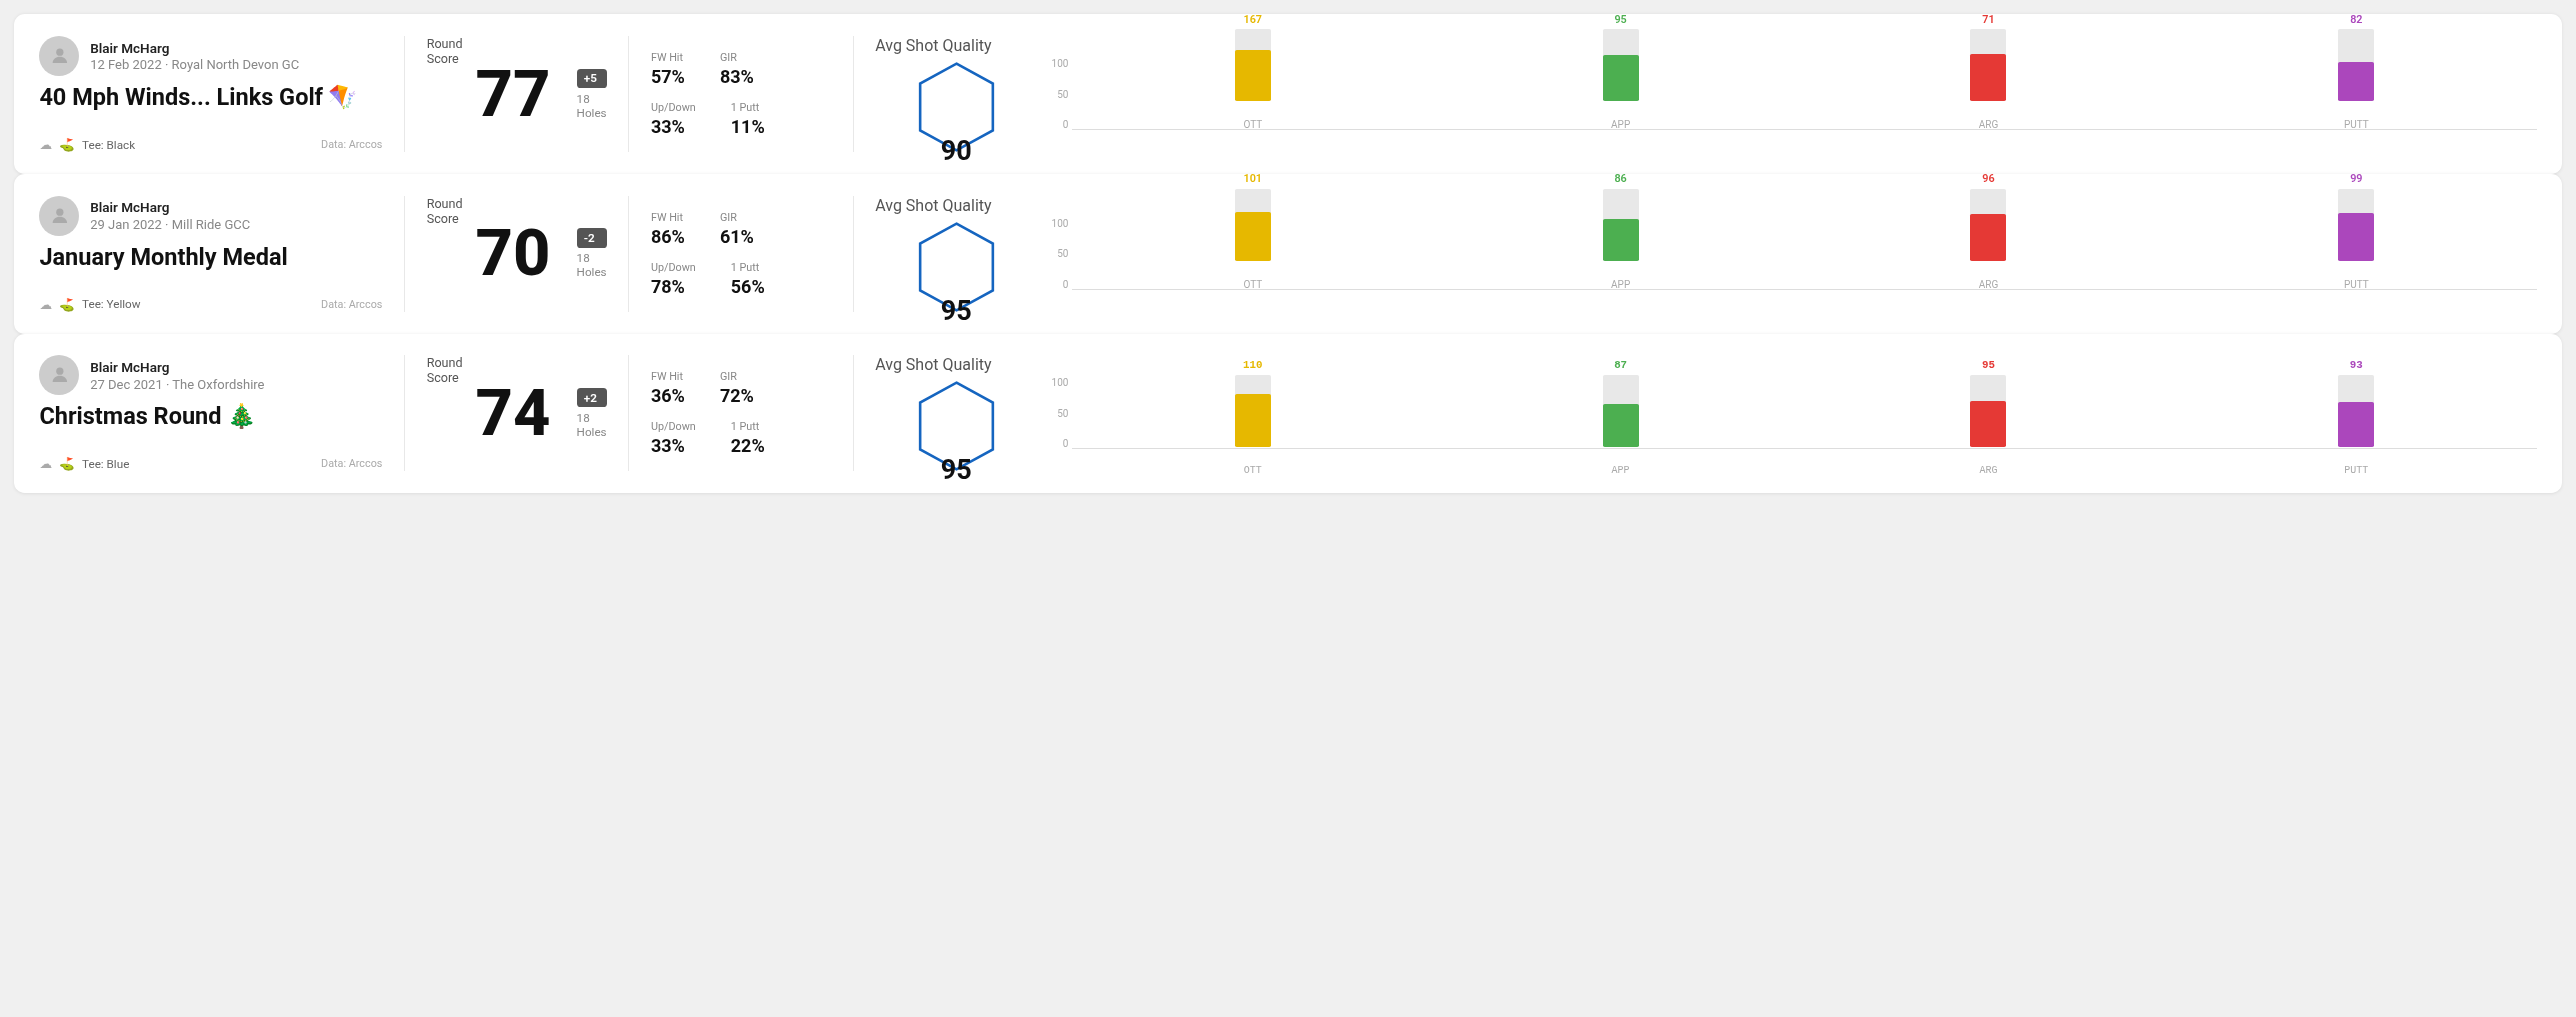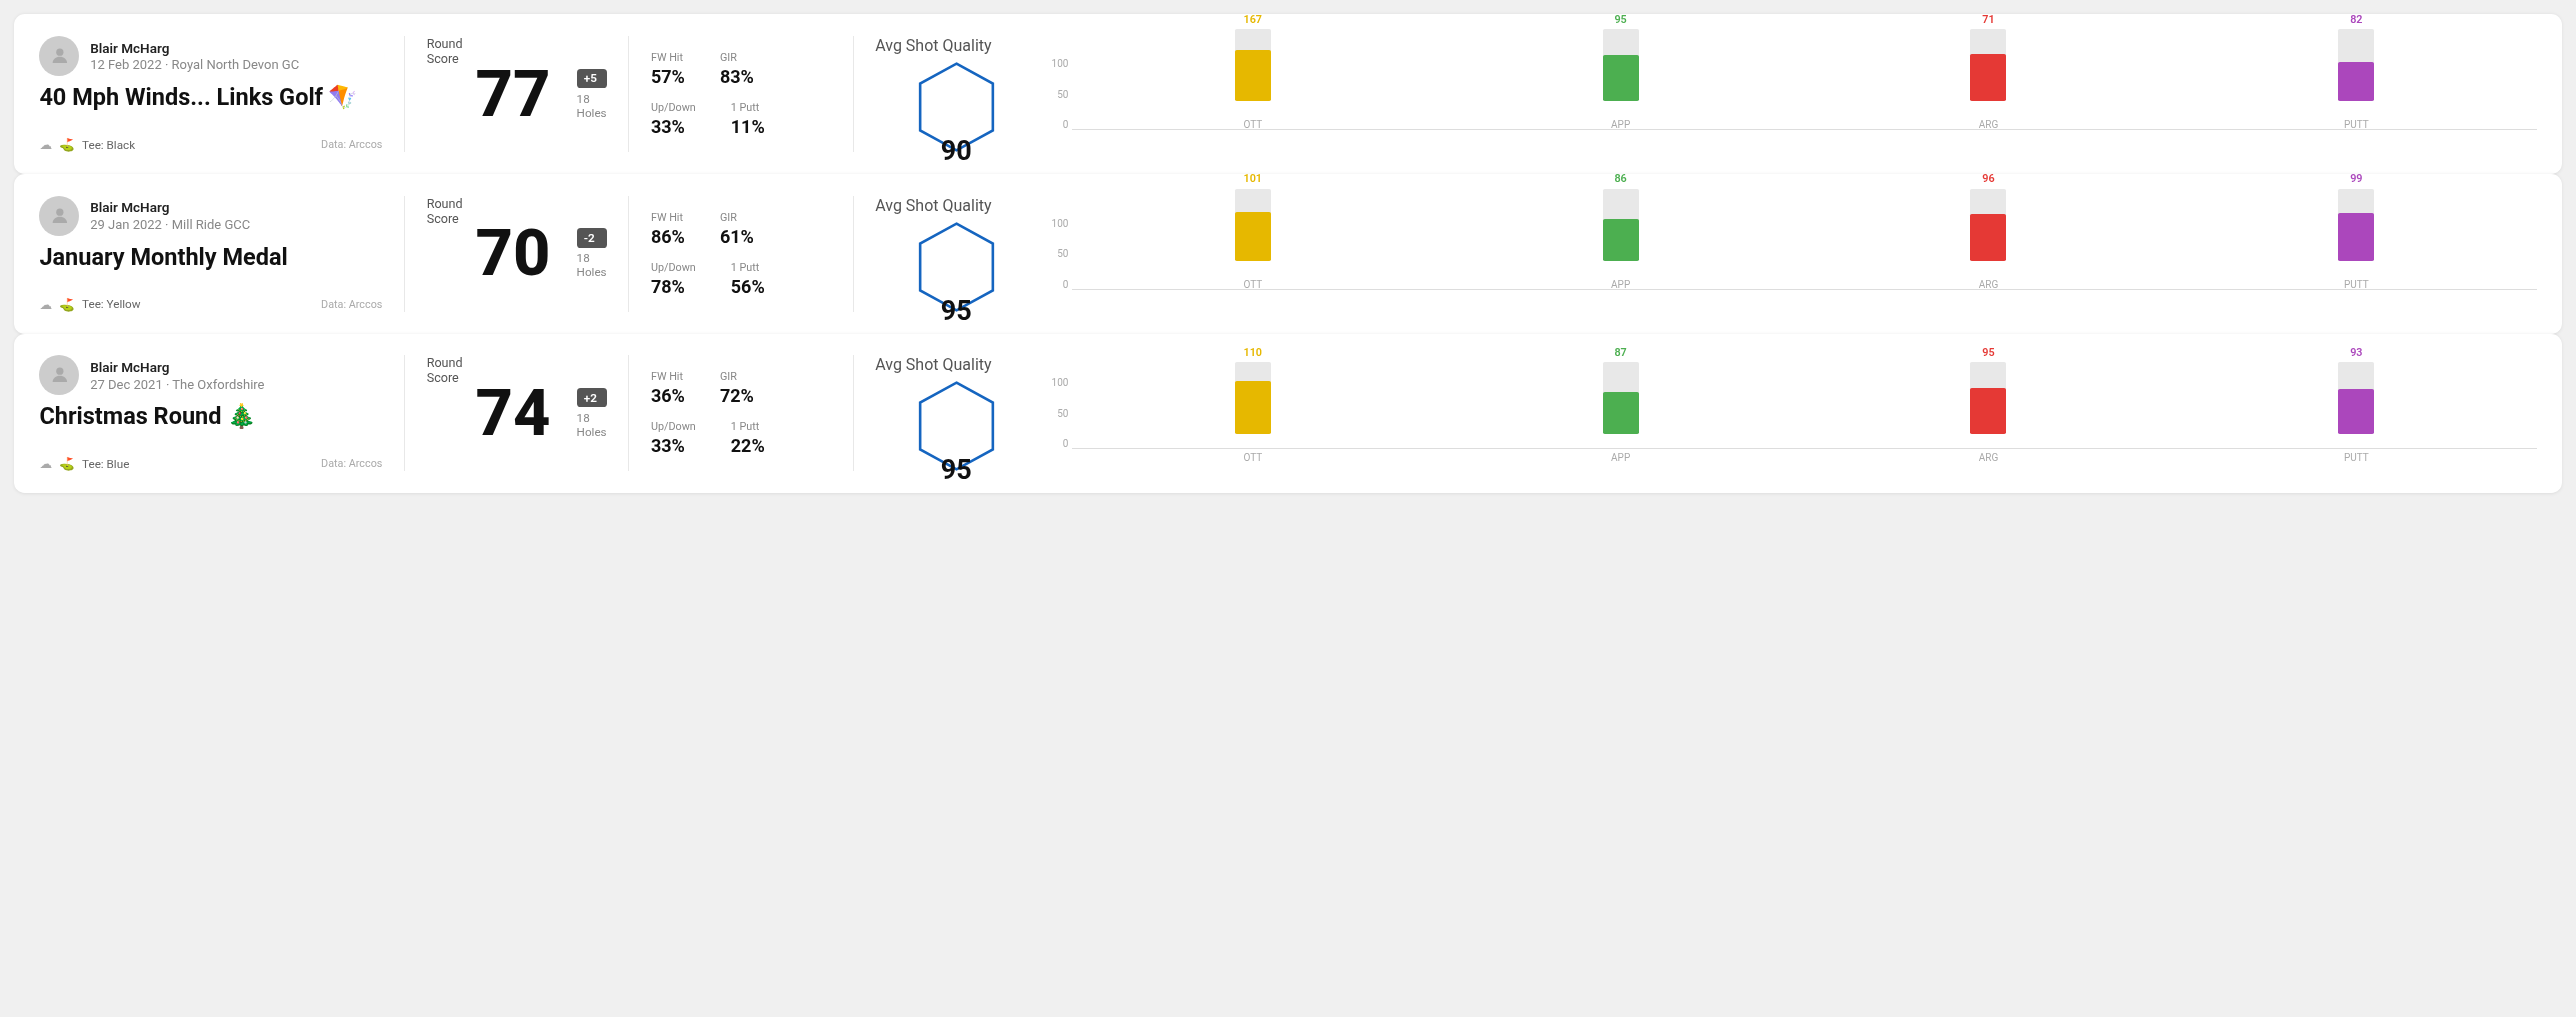--- a/index.html
+++ b/index.html
@@ -646,21 +646,21 @@
     </div>
 
     <div class="card-chart">
 
     <div class="chart-wrapper">
       <div class="chart-y-labels">
         <span>100</span>
         <span>50</span>
         <span>0</span>
       </div>
-      <div class="bar-chart" style="flex:1; display:flex; align-items:center; gap:7.2px; height:108px; position:relative; padding-bottom:18px;">
+      <div class="bar-chart" style="flex:1; display:flex; align-items:flex-start; gap:7.2px; height:108px; position:relative; padding-bottom:18px;font-family:Liberation Mono, monospace;">
 
     <div class="bar-group">
       <span class="bar-value-label" style="color:#e6b800">110</span>
       <div class="bar-container">
         <div class="bar-fill" style="height:74%; background:#e6b800;"></div>
       </div>
       <span class="bar-x-label">OTT</span>
     </div>
 
     <div class="bar-group">

